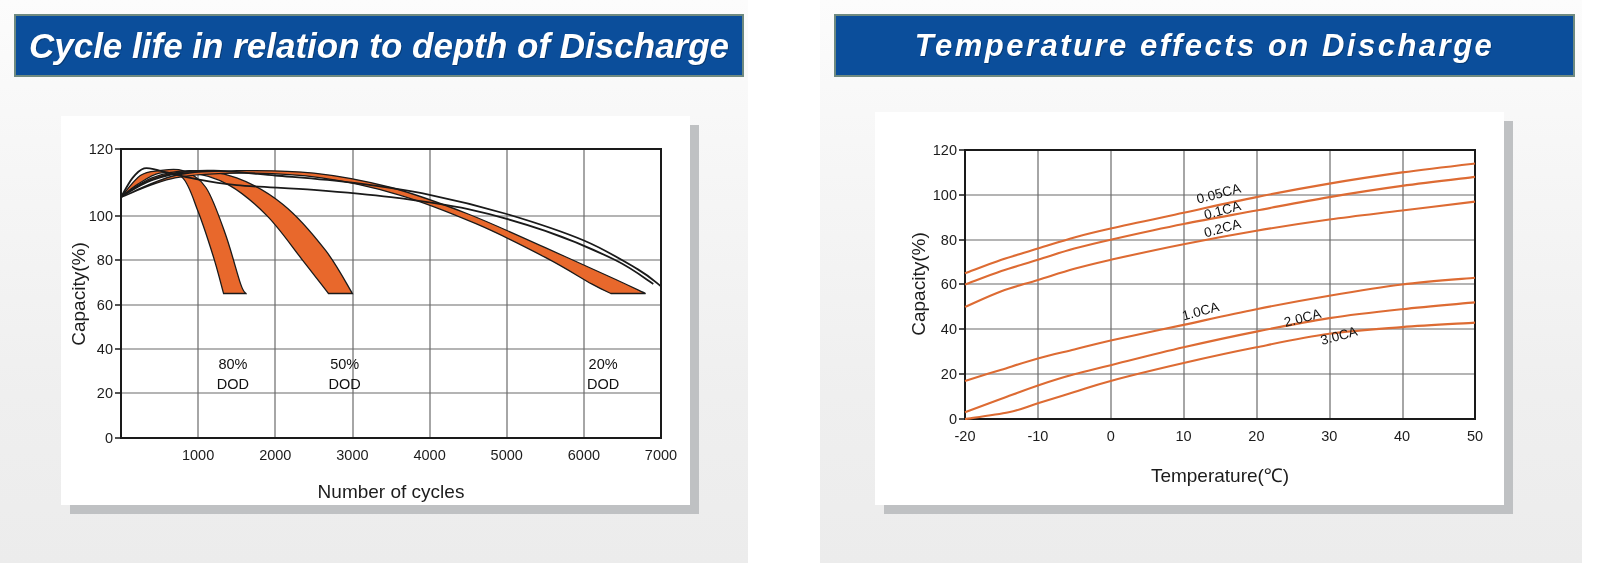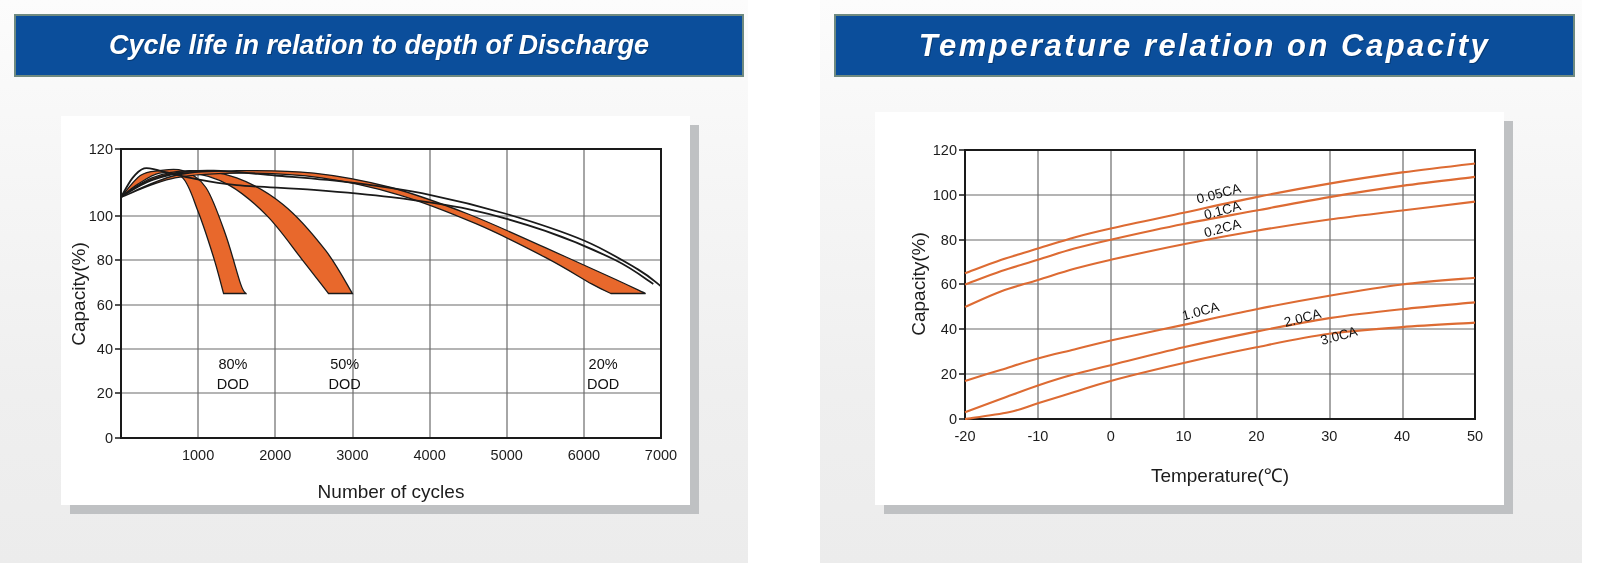--- a/index.html
+++ b/index.html
@@ -24,21 +24,21 @@
     display: flex; align-items: center; justify-content: center;
     height: 63px;
   }
   .panel-left  .title-bar { width: 730px; }
   .panel-right .title-bar { width: 741px; }
 
   .title-text {
     color: #ffffff;
     font-style: italic;
     font-weight: bold;
-    font-size: 27px;
+    font-size: 35px;
     white-space: nowrap;
     text-shadow: 1px 1px 0 rgba(0,0,0,.25);
   }
   .title-text.spaced { letter-spacing: 2.5px; font-size: 31px; }
 
   .chart-card {
     position: absolute;
     background: #ffffff;
     box-shadow: 9px 9px 0 0 #bfc1c3;
   }
@@ -142,21 +142,21 @@
 
         <text class="ax-title" x="330" y="382" text-anchor="middle">Number of cycles</text>
         <text class="ax-title" x="24" y="178" text-anchor="middle" transform="rotate(-90 24 178)">Capacity(%)</text>
       </svg>
     </div>
   </div>
 
   <div class="panel panel-right">
 
     <div class="title-bar">
-      <span class="title-text spaced">Temperature  relation  on  Capacity</span>
+      <span class="title-text spaced">Temperature  effects  on  Discharge</span>
     </div>
 
     <div class="chart-card">
       <svg class="chart-svg" viewBox="0 0 629 393">
 
         <g stroke="#6b6b6b" stroke-width="1.2">
           <line x1="90" y1="262" x2="600" y2="262"></line>
           <line x1="90" y1="217" x2="600" y2="217"></line>
           <line x1="90" y1="172" x2="600" y2="172"></line>
           <line x1="90" y1="128" x2="600" y2="128"></line>

